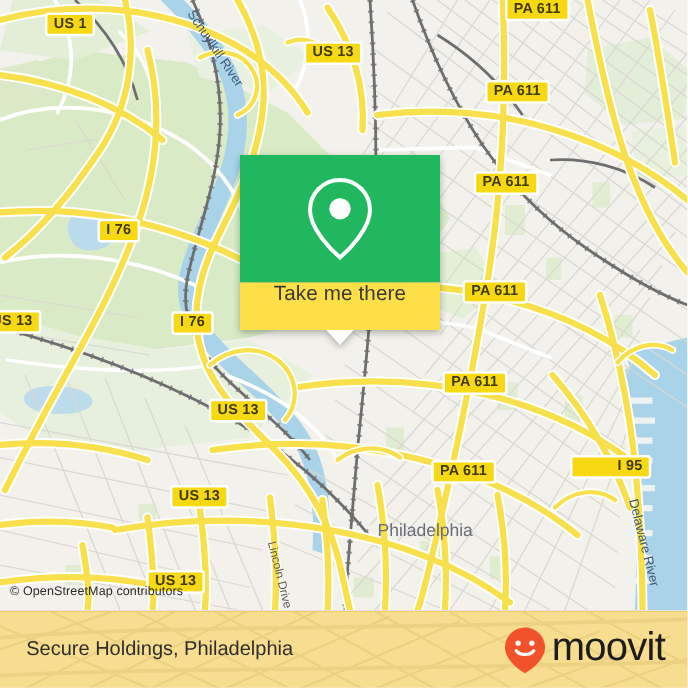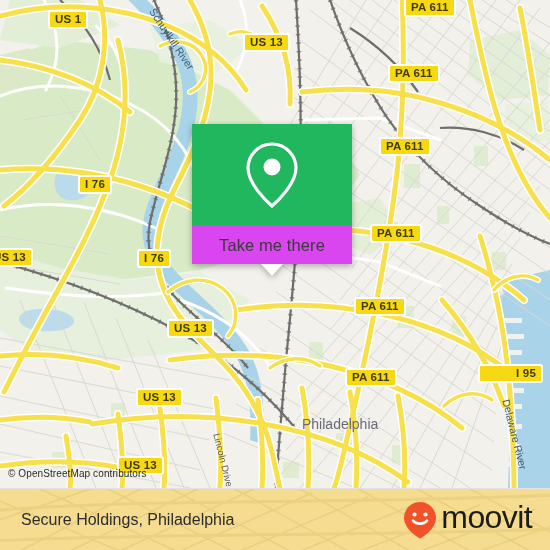--- a/index.html
+++ b/index.html
@@ -48,23 +48,23 @@
     width: 160px;
     height: 102px;
     background: #21b75f;
     display: flex;
     align-items: center;
     justify-content: center;
   }
   #callout-white {
     width: 160px;
     height: 38px;
-    background: #d946ef;
+    background: #fde047;
     display: flex;
-    align-items: center;
+    align-items: flex-start;
     justify-content: center;
     position: relative;
   }
   #callout-label {
     font-size: 16.5px;
     color: #3a3a3a;
     letter-spacing: 0.1px;
   }
   #callout-tail {
     position: absolute;
@@ -413,33 +413,33 @@
           <path d="M160,46 C176,38 194,42 202,56 C210,70 204,86 190,92"></path>
           <path d="M230,34 C244,28 258,34 262,48"></path>
           <path d="M168,292 C184,278 206,276 222,288 C238,300 240,322 228,336"></path>
           <path d="M270,368 C286,356 306,356 320,366"></path>
           <path d="M494,290 C506,276 524,272 538,280"></path>
           <path d="M444,406 C458,392 478,390 492,400"></path>
         </g>
       </g>
     </svg>
 
-    <div class="shield" style="left:48px; top:10px;">US 1</div>
+    <div class="shield" style="left:36px; top:10px;">US 1</div>
     <div class="shield" style="left:243px; top:33px;">US 13</div>
     <div class="shield" style="left:404px; top:-2px;">PA 611</div>
     <div class="shield" style="left:388px; top:64px;">PA 611</div>
     <div class="shield" style="left:78px; top:175px;">I 76</div>
     <div class="shield" style="left:379px; top:137px;">PA 611</div>
     <div class="shield" style="left:370px; top:224px;">PA 611</div>
     <div class="shield" style="left:137px; top:249px;">I 76</div>
     <div class="shield" style="left:-14px; top:248px;">US 13</div>
     <div class="shield" style="left:354px; top:297px;">PA 611</div>
     <div class="shield" style="left:167px; top:319px;">US 13</div>
     <div class="shield" style="left:345px; top:368px;">PA 611</div>
-    <div class="shield" style="left:478px; top:364px;padding-left:36px;">I 95</div>
+    <div class="shield" style="left:456px; top:364px;padding-left:36px;">I 95</div>
     <div class="shield" style="left:136px; top:388px;">US 13</div>
     <div class="shield" style="left:117px; top:456px;">US 13</div>
 
     <div class="placelabel" style="left:302px; top:416px;">Philadelphia</div>
 
     <div class="waterlabel" style="left:157px; top:6px; transform:rotate(56deg); transform-origin:left top;">Schuylkill River</div>
 
     <div class="waterlabel" style="left:512px; top:398px; transform:rotate(76deg); transform-origin:left top;">Delaware River</div>
 
     <div class="roadlabel" style="left:222px; top:432px; transform:rotate(76deg); transform-origin:left top;">Lincoln Drive</div>

